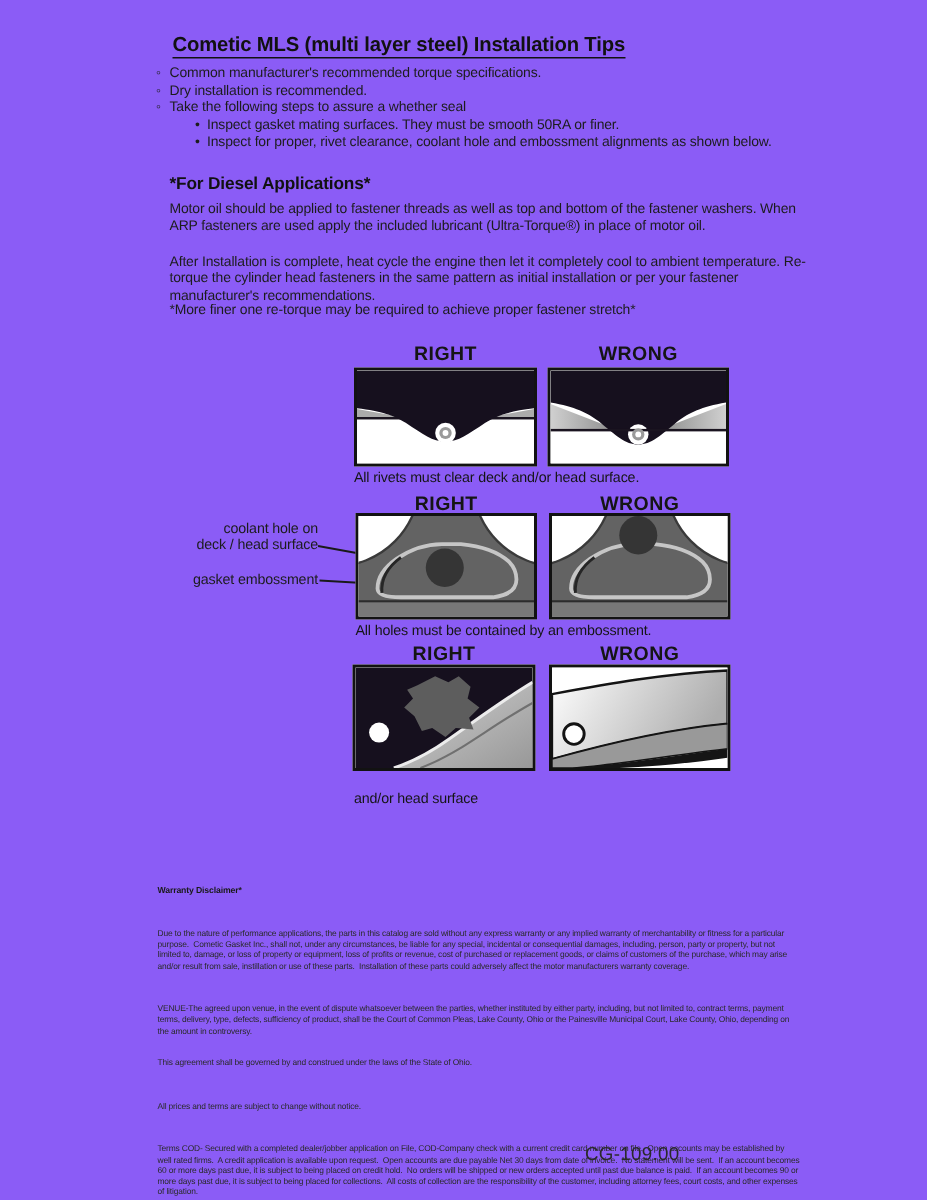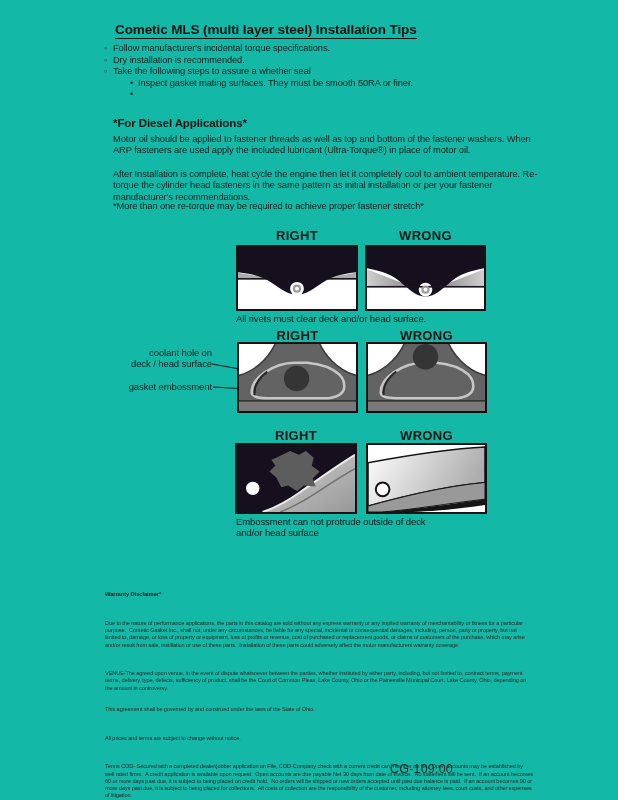--- a/index.html
+++ b/index.html
@@ -1,16 +1,16 @@
 <!DOCTYPE html>
 <html><head>
 <meta charset="utf-8">
 <style>
   html,body{margin:0;padding:0;background:#fff;}
-  .page{position:relative;width:618px;height:800px;background:#14b8a6;overflow:hidden;
+  .page{position:relative;width:618px;height:800px;background:#8b5cf6;overflow:hidden;
         font-family:"Liberation Sans",sans-serif;color:#1c1c1c;letter-spacing:-0.1px;}
   .abs{position:absolute;}
   .title{left:115px;top:22px;font-size:13.5px;font-weight:bold;color:#111;
          border-bottom:1.8px solid #111;padding-bottom:1px;white-space:nowrap;}
   .tips{left:104px;top:43px;font-size:9.3px;line-height:11.6px;width:460px;}
   .tip-row{display:flex;}
   .marker{width:9px;flex:0 0 9px;text-align:left;}
   .sub{margin-left:26px;}
   .sub .marker{width:8px;flex:0 0 8px;}
   .diesel-head{left:113px;top:117px;font-size:11.5px;font-weight:bold;color:#111;}
@@ -29,43 +29,44 @@
 </head>
 <body>
 
 <div class="page">
 
   <div class="abs title">Cometic MLS (multi layer steel) Installation Tips</div>
 
   <div class="abs tips">
     <div class="tip-row">
       <span class="marker">◦</span>
-      <span>Follow manufacturer's incidental torque specifications.</span>
+      <span>Common manufacturer's recommended torque specifications.</span>
     </div>
     <div class="tip-row">
       <span class="marker">◦</span>
       <span>Dry installation is recommended.</span>
     </div>
     <div class="tip-row">
       <span class="marker">◦</span>
       <span>Take the following steps to assure a whether seal</span>
     </div>
     <div class="tip-row sub">
       <span class="marker">•</span>
       <span>Inspect gasket mating surfaces.  They must be smooth 50RA or finer.</span>
     </div>
     <div class="tip-row sub">
       <span class="marker">•</span>
+      <span>Inspect for proper, rivet clearance, coolant hole and embossment alignments as shown below.</span>
     </div>
   </div>
 
   <div class="abs diesel-head">*For Diesel Applications*</div>
   <div class="abs para" style="top:134px;">Motor oil should be applied to fastener threads as well as top and bottom of the fastener washers. When ARP fasteners are used apply the included lubricant (Ultra-Torque®) in place of motor oil.</div>
   <div class="abs para" style="top:169px;">After Installation is complete, heat cycle the engine then let it completely cool to ambient temperature. Re-torque the cylinder head fasteners in the same pattern as initial installation or per your fastener manufacturer's recommendations.</div>
-  <div class="abs para" style="top:201px;">*More than one re-torque may be required to achieve proper fastener stretch*</div>
+  <div class="abs para" style="top:201px;">*More finer one re-torque may be required to achieve proper fastener stretch*</div>
 
   <div class="abs dhead" style="left:236px;top:228px;width:122px;">RIGHT</div>
   <div class="abs dhead" style="left:365px;top:228px;width:121px;">WRONG</div>
 
   <div class="abs dbox" style="left:236px;top:245px;width:122px;height:66px;">
     <svg viewBox="0 0 120 64" preserveAspectRatio="none">
       <rect x="0" y="0" width="120" height="64" fill="#ffffff"></rect>
       <polygon points="0,26.5 36,33 0,33" fill="#ababab"></polygon>
       <polygon points="120,26.5 84,33 120,33" fill="#ababab"></polygon>
       <rect x="0" y="32" width="120" height="1.7" fill="#1a1420"></rect>
@@ -127,20 +128,21 @@
       <rect x="0" y="0" width="120" height="68" fill="#636363"></rect>
       <circle cx="-16" cy="-24" r="58" fill="#ffffff" stroke="#3a3a3a" stroke-width="1.6"></circle>
       <circle cx="136" cy="-24" r="58" fill="#ffffff" stroke="#3a3a3a" stroke-width="1.6"></circle>
       <rect x="0" y="58" width="120" height="10" fill="#787878"></rect>
       <rect x="0" y="57" width="120" height="1.4" fill="#2c2c2c"></rect>
       <path d="M13,49 Q13,38 26,29 Q41,19 57,19 L70,19 Q92,21 103,31 Q108,36 108,43 Q108,53 92,55 L29,55 Q13,55 13,49 Z" fill="none" stroke="#c6c6c6" stroke-width="2.6"></path>
       <path d="M16,52 Q15,38 29,28" fill="none" stroke="#262626" stroke-width="2"></path>
       <circle cx="59" cy="13" r="13" fill="#353535"></circle>
     </svg>
   </div>
+  <div class="abs dcap" style="left:237px;top:416px;">All holes must be contained by an embossment.</div>
 
   <div class="abs dhead" style="left:235px;top:428px;width:122px;">RIGHT</div>
   <div class="abs dhead" style="left:366px;top:428px;width:121px;">WRONG</div>
 
   <div class="abs dbox" style="left:235px;top:443px;width:122px;height:71px;">
     <svg viewBox="0 0 120 68" preserveAspectRatio="none">
       <defs>
         <linearGradient id="g3" x1="0" y1="0" x2="1" y2="1">
           <stop offset="0" stop-color="#d2d2d2"></stop>
             <stop offset="1" stop-color="#989898"></stop>
@@ -162,21 +164,20 @@
             <stop offset="1" stop-color="#adadad"></stop>
         </linearGradient>
       </defs>
       <rect x="0" y="0" width="120" height="68" fill="#ffffff"></rect>
       <path d="M0,18 C38,11 78,4 120,2 L120,38 C78,42 36,52 0,62 Z" fill="url(#g4)" stroke="#141414" stroke-width="1.6"></path>
       <path d="M0,62 C36,52 78,42 120,38 L120,55 C84,59 44,66 14,68 L0,68 Z" fill="#999999" stroke="#141414" stroke-width="1"></path>
       <path d="M14,68 C52,65 90,59 120,55 L120,61 C92,65 60,68 40,68 Z" fill="#151515"></path>
       <circle cx="15" cy="45" r="7" fill="#ffffff" stroke="#141414" stroke-width="2"></circle>
     </svg>
   </div>
-  <div class="abs dcap" style="left:236px;top:517px;">Embossment can not protrude outside of deck</div>
   <div class="abs dcap" style="left:236px;top:528px;">and/or head surface</div>
 
   <div class="abs disc">
     <div class="dh">Warranty Disclaimer*</div>
     <p>Due to the nature of performance applications, the parts in this catalog are sold without any express warranty or any implied warranty of merchantability or fitness for a particular purpose.  Cometic Gasket Inc., shall not, under any circumstances, be liable for any special, incidental or consequential damages, including, person, party or property, but not limited to, damage, or loss of property or equipment, loss of profits or revenue, cost of purchased or replacement goods, or claims of customers of the purchase, which may arise and/or result from sale, instillation or use of these parts.  Installation of these parts could adversely affect the motor manufacturers warranty coverage.</p>
     <p class="tight">VENUE-The agreed upon venue, in the event of dispute whatsoever between the parties, whether instituted by either party, including, but not limited to, contract terms, payment terms, delivery, type, defects, sufficiency of product, shall be the Court of Common Pleas, Lake County, Ohio or the Painesville Municipal Court, Lake County, Ohio, depending on the amount in controversy.</p>
     <p>This agreement shall be governed by and construed under the laws of the State of Ohio.</p>
     <p>All prices and terms are subject to change without notice.</p>
     <p>Terms COD- Secured with a completed dealer/jobber application on File, COD-Company check with a current credit card number on file.  Open accounts may be established by well rated firms.  A credit application is available upon request.  Open accounts are due payable Net 30 days from date of invoice.  No statement will be sent.  If an account becomes 60 or more days past due, it is subject to being placed on credit hold.  No orders will be shipped or new orders accepted until past due balance is paid.  If an account becomes 90 or more days past due, it is subject to being placed for collections.  All costs of collection are the responsibility of the customer, including attorney fees, court costs, and other expenses of litigation.</p>
     

